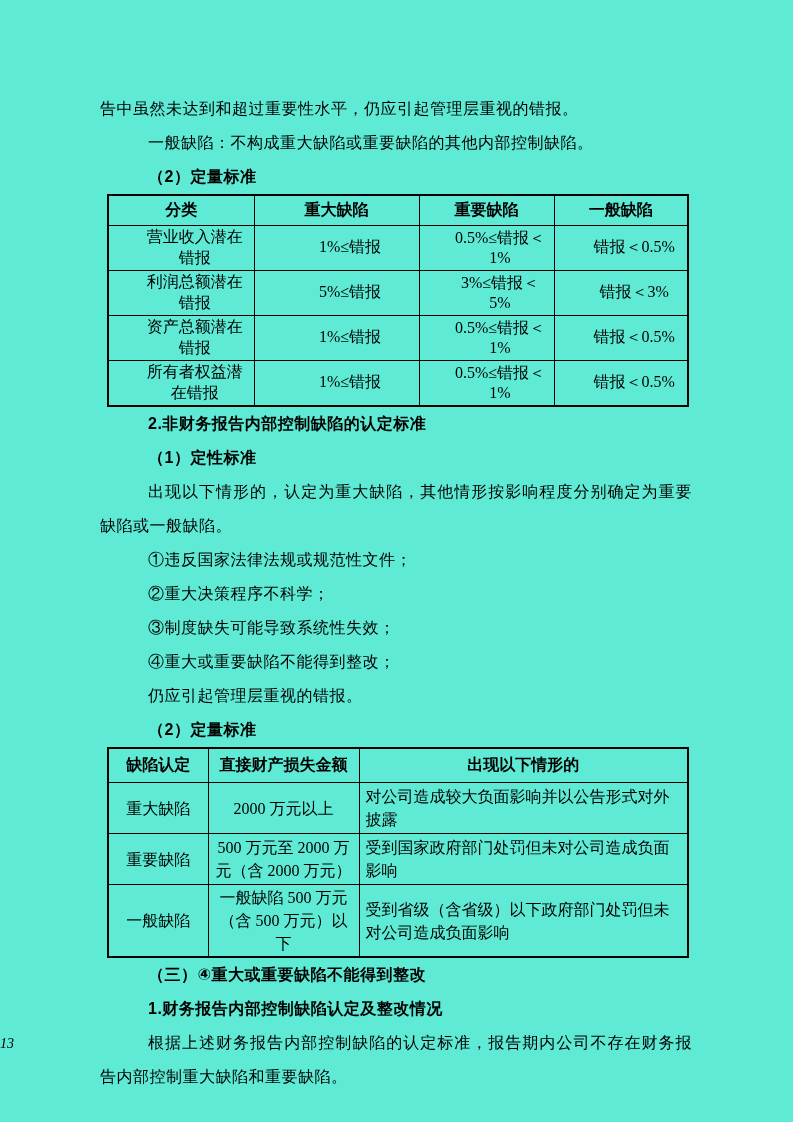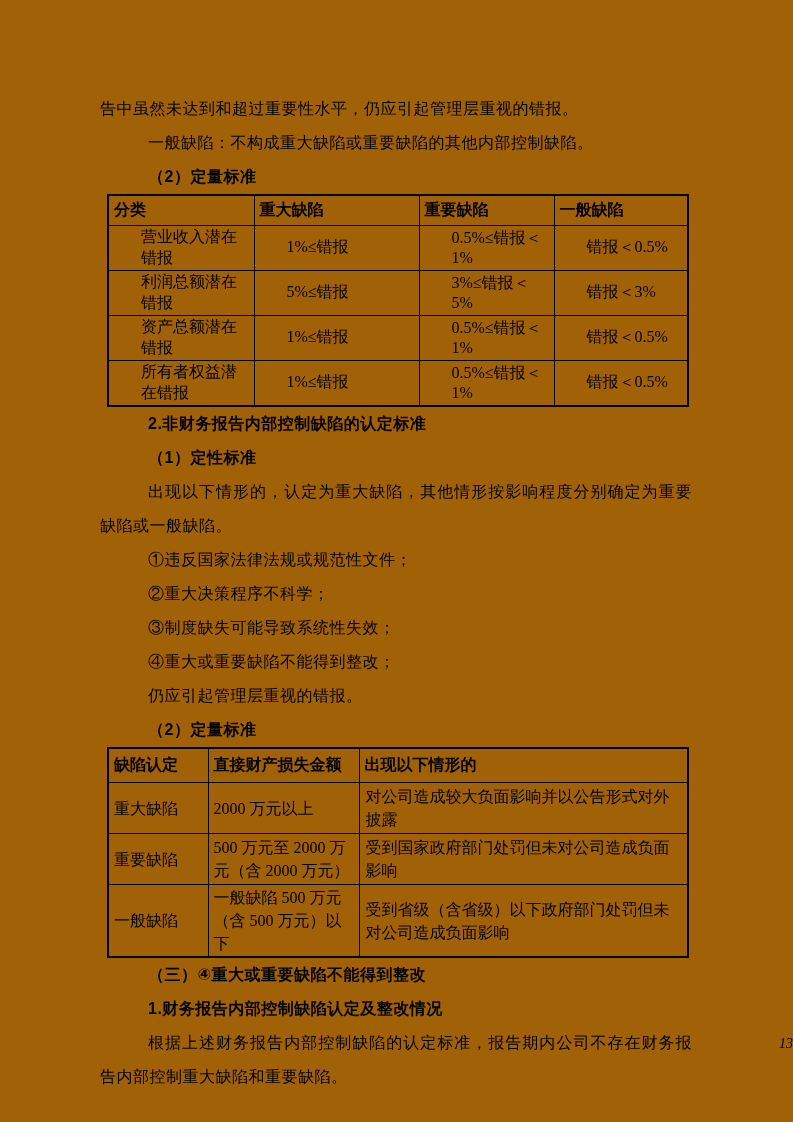--- a/index.html
+++ b/index.html
@@ -2,21 +2,21 @@
 <html><head>
 <meta charset="utf-8">
 <style>
   * { margin: 0; padding: 0; box-sizing: border-box; }
   html, body { background: #e8e8e8; }
   .page {
     position: relative;
     width: 793px;
     height: 1122px;
     margin: 0 auto;
-    background: #a16207;
+    background: #5eead4;
     color: #000000;
     font-family: "Liberation Serif", "DejaVu Serif", serif;
     overflow: hidden;
   }
   .content {
     position: absolute;
     left: 100px;
     top: 92px;
     width: 592px;
   }
@@ -38,21 +38,21 @@
   table.doc-table {
     border-collapse: collapse;
     width: 580px;
     margin-left: 7px;
     table-layout: fixed;
     border: 2px solid #000;
   }
   table.doc-table th, table.doc-table td {
     border: 1px solid #000;
     font-size: 16px;
-    text-align: left;
+    text-align: center;
     vertical-align: middle;
     padding: 1px 5px;
   }
   table.doc-table th {
     font-family: "Liberation Sans", "DejaVu Sans", sans-serif;
     font-weight: bold;
   }
   
   table.t-financial th { height: 30px; }
   table.t-financial td { height: 31px; padding-left: 32px; }
@@ -65,21 +65,21 @@
   table.t-nonfin td { height: 46px; line-height: 23px; }
   table.t-nonfin col.c1 { width: 100px; }
   table.t-nonfin col.c2 { width: 151px; }
   table.t-nonfin col.c3 { width: 329px; }
   table.t-nonfin td.cell-left { text-align: left; padding: 2px 6px; }
   .page-number {
     position: absolute;
     top: 1036px;
     left: 0;
     width: 100%;
-    text-align: right;
+    text-align: left;
     font-size: 14px;
     font-style: italic;
     font-family: "Liberation Serif", "DejaVu Serif", serif;
   }
 </style>
 </head>
 <body>
 
 <div class="page">
   <div class="content">

